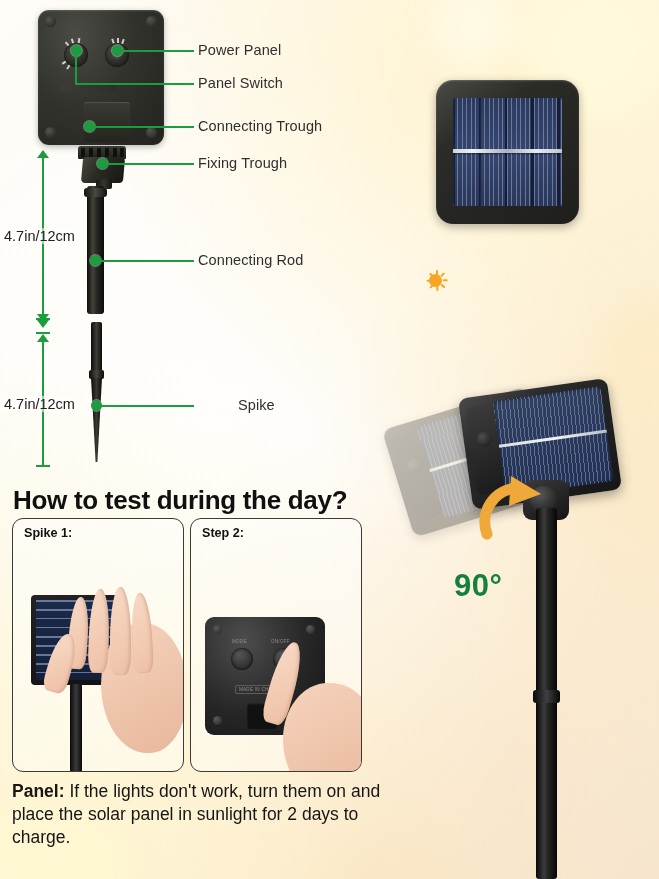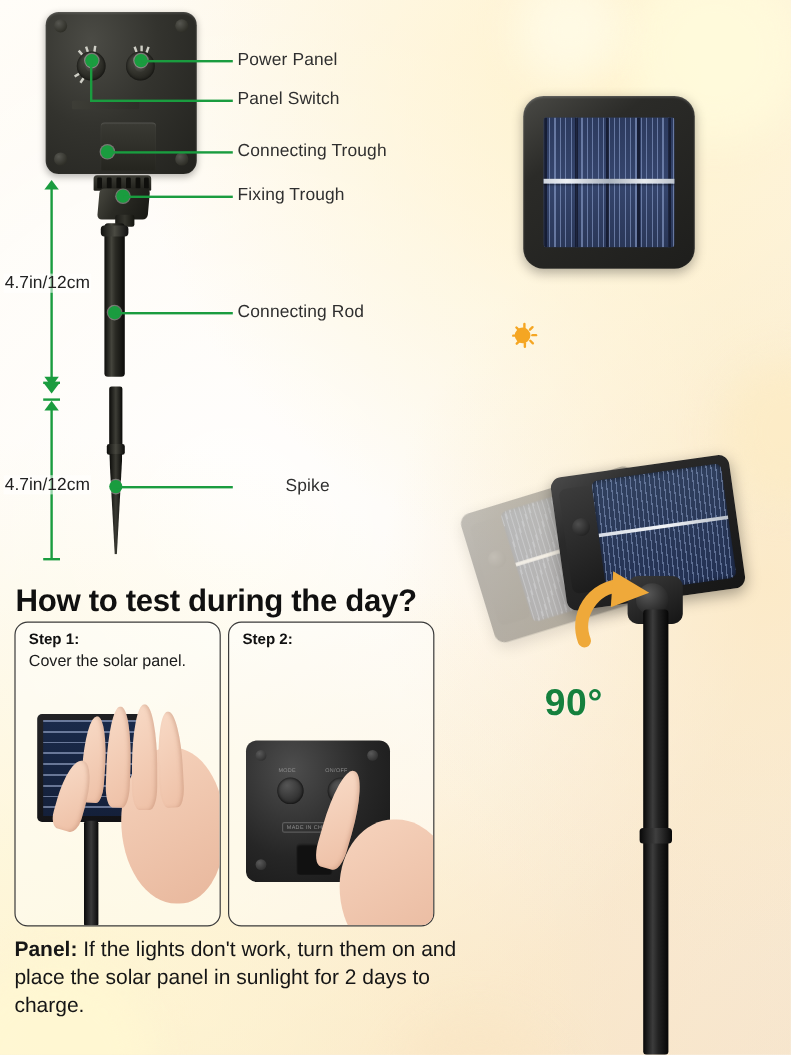--- a/index.html
+++ b/index.html
@@ -461,22 +461,21 @@
     <i style="transform:rotate(0deg)"></i><i style="transform:rotate(45deg)"></i>
     <i style="transform:rotate(90deg)"></i><i style="transform:rotate(135deg)"></i>
     <i style="transform:rotate(180deg)"></i><i style="transform:rotate(225deg)"></i>
     <i style="transform:rotate(270deg)"></i><i style="transform:rotate(315deg)"></i>
   </span>
 </div>
 
 <div id="howto-heading">How to test during the day?</div>
 
 <div class="step-card" id="step-card-1">
-  <div class="step-title">Step 1:</div>
-  <div class="step-text">Cover the solar panel.</div>
+  <div class="step-title">Spike 1:</div>
   <div class="photo" id="photo1">
     <div class="sp-small">
         <div class="sc"></div>
       </div>
     <div class="sp-stem"></div>
     <div class="hand" style="left:88px;top:42px;width:86px;height:130px;"></div>
     <div class="finger" style="left:56px;top:16px;width:19px;height:72px;transform:rotate(4deg);"></div>
     <div class="finger" style="left:76px;top:8px;width:20px;height:84px;transform:rotate(2deg);"></div>
     <div class="finger" style="left:97px;top:6px;width:21px;height:88px;"></div>
     <div class="finger" style="left:119px;top:12px;width:20px;height:80px;transform:rotate(-3deg);"></div>

